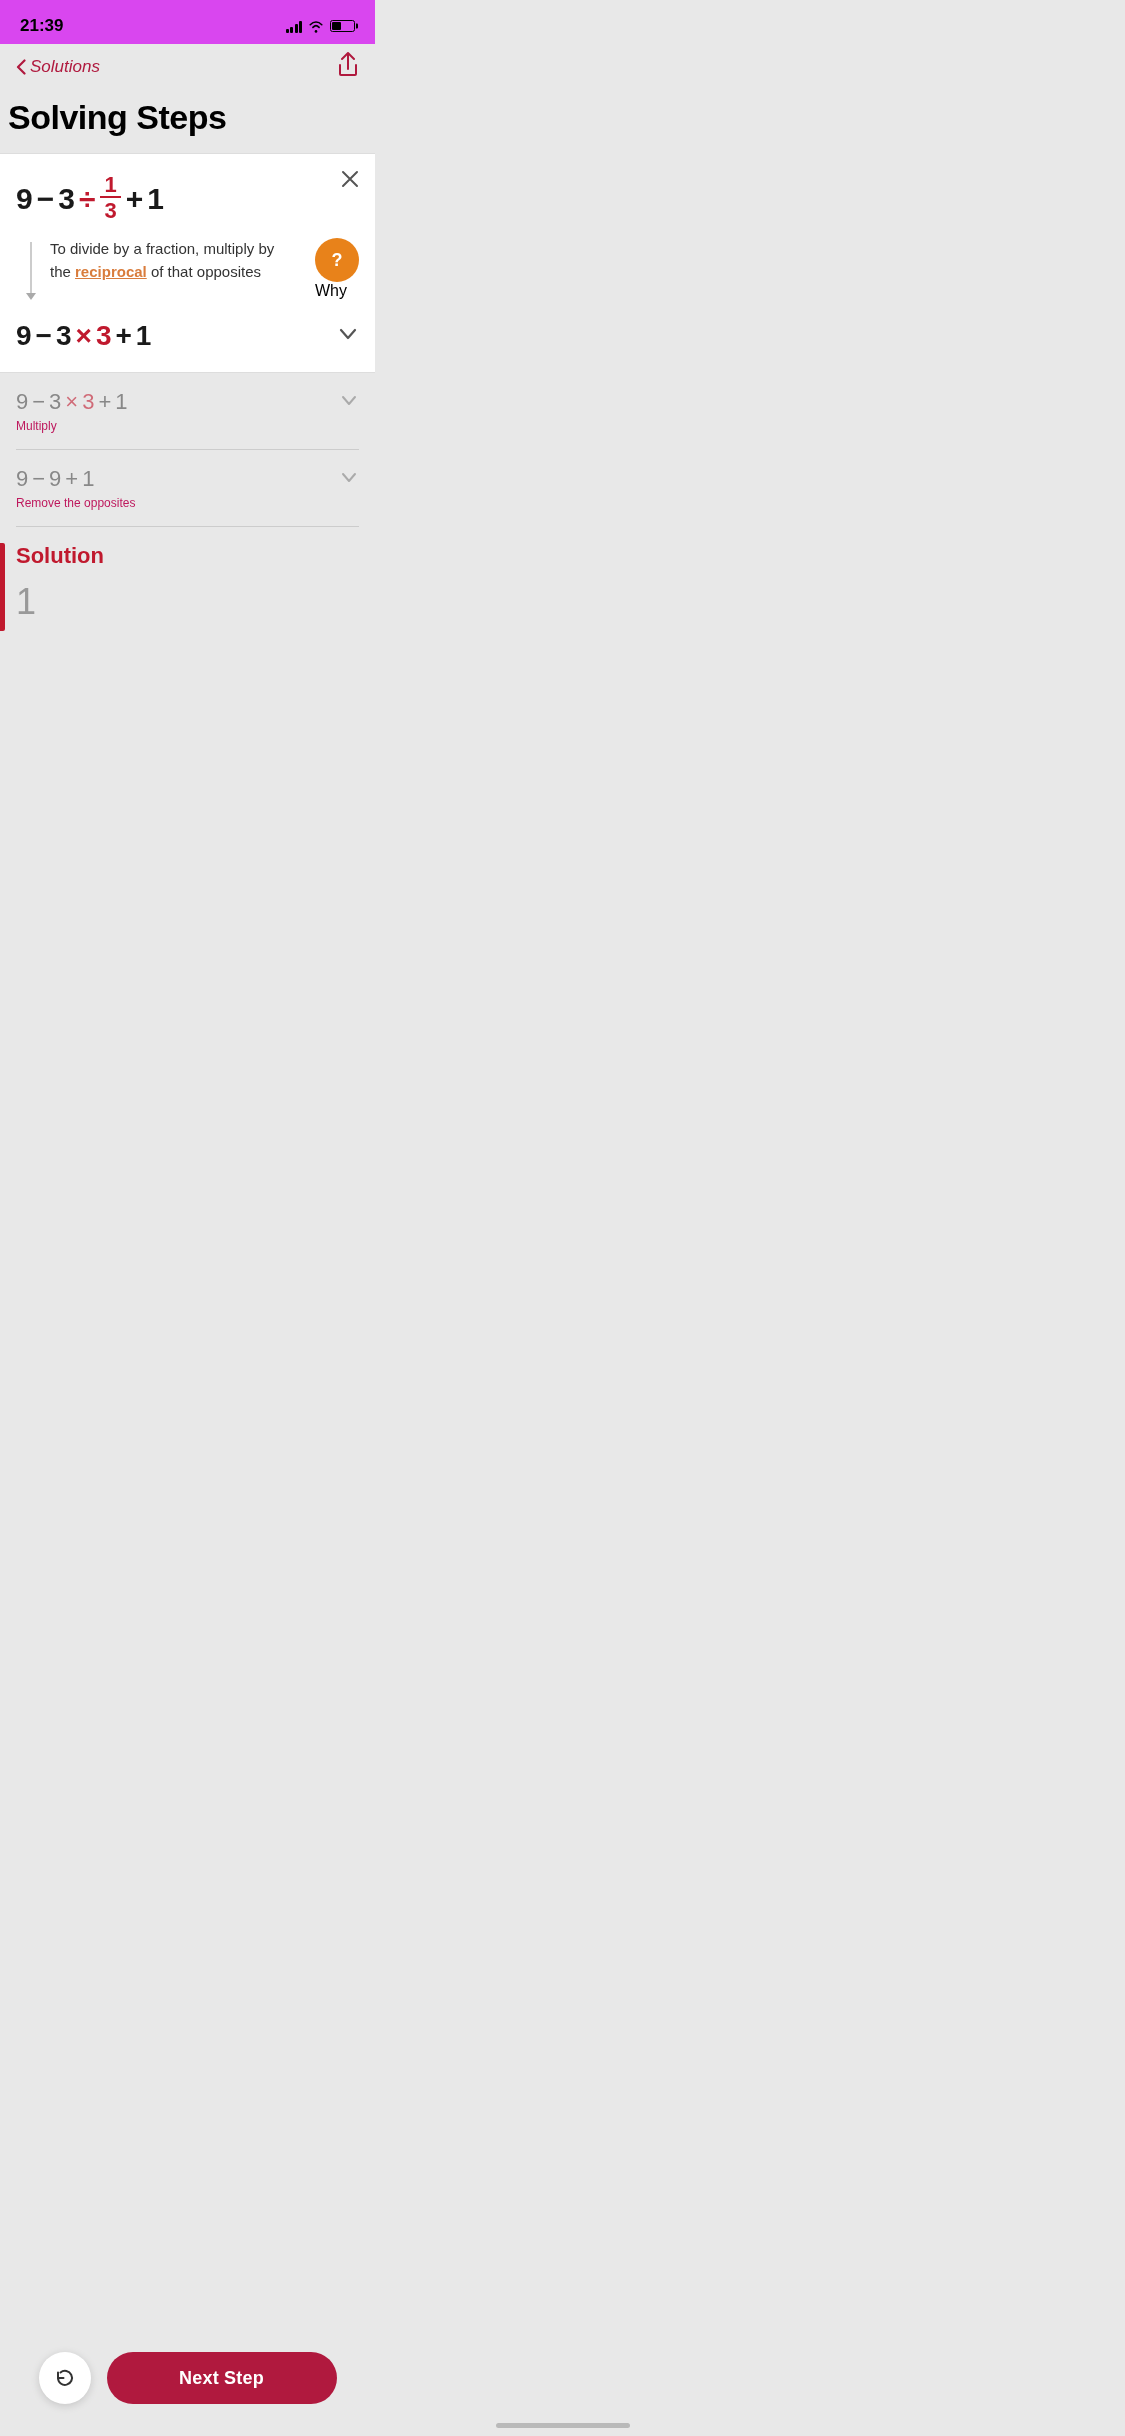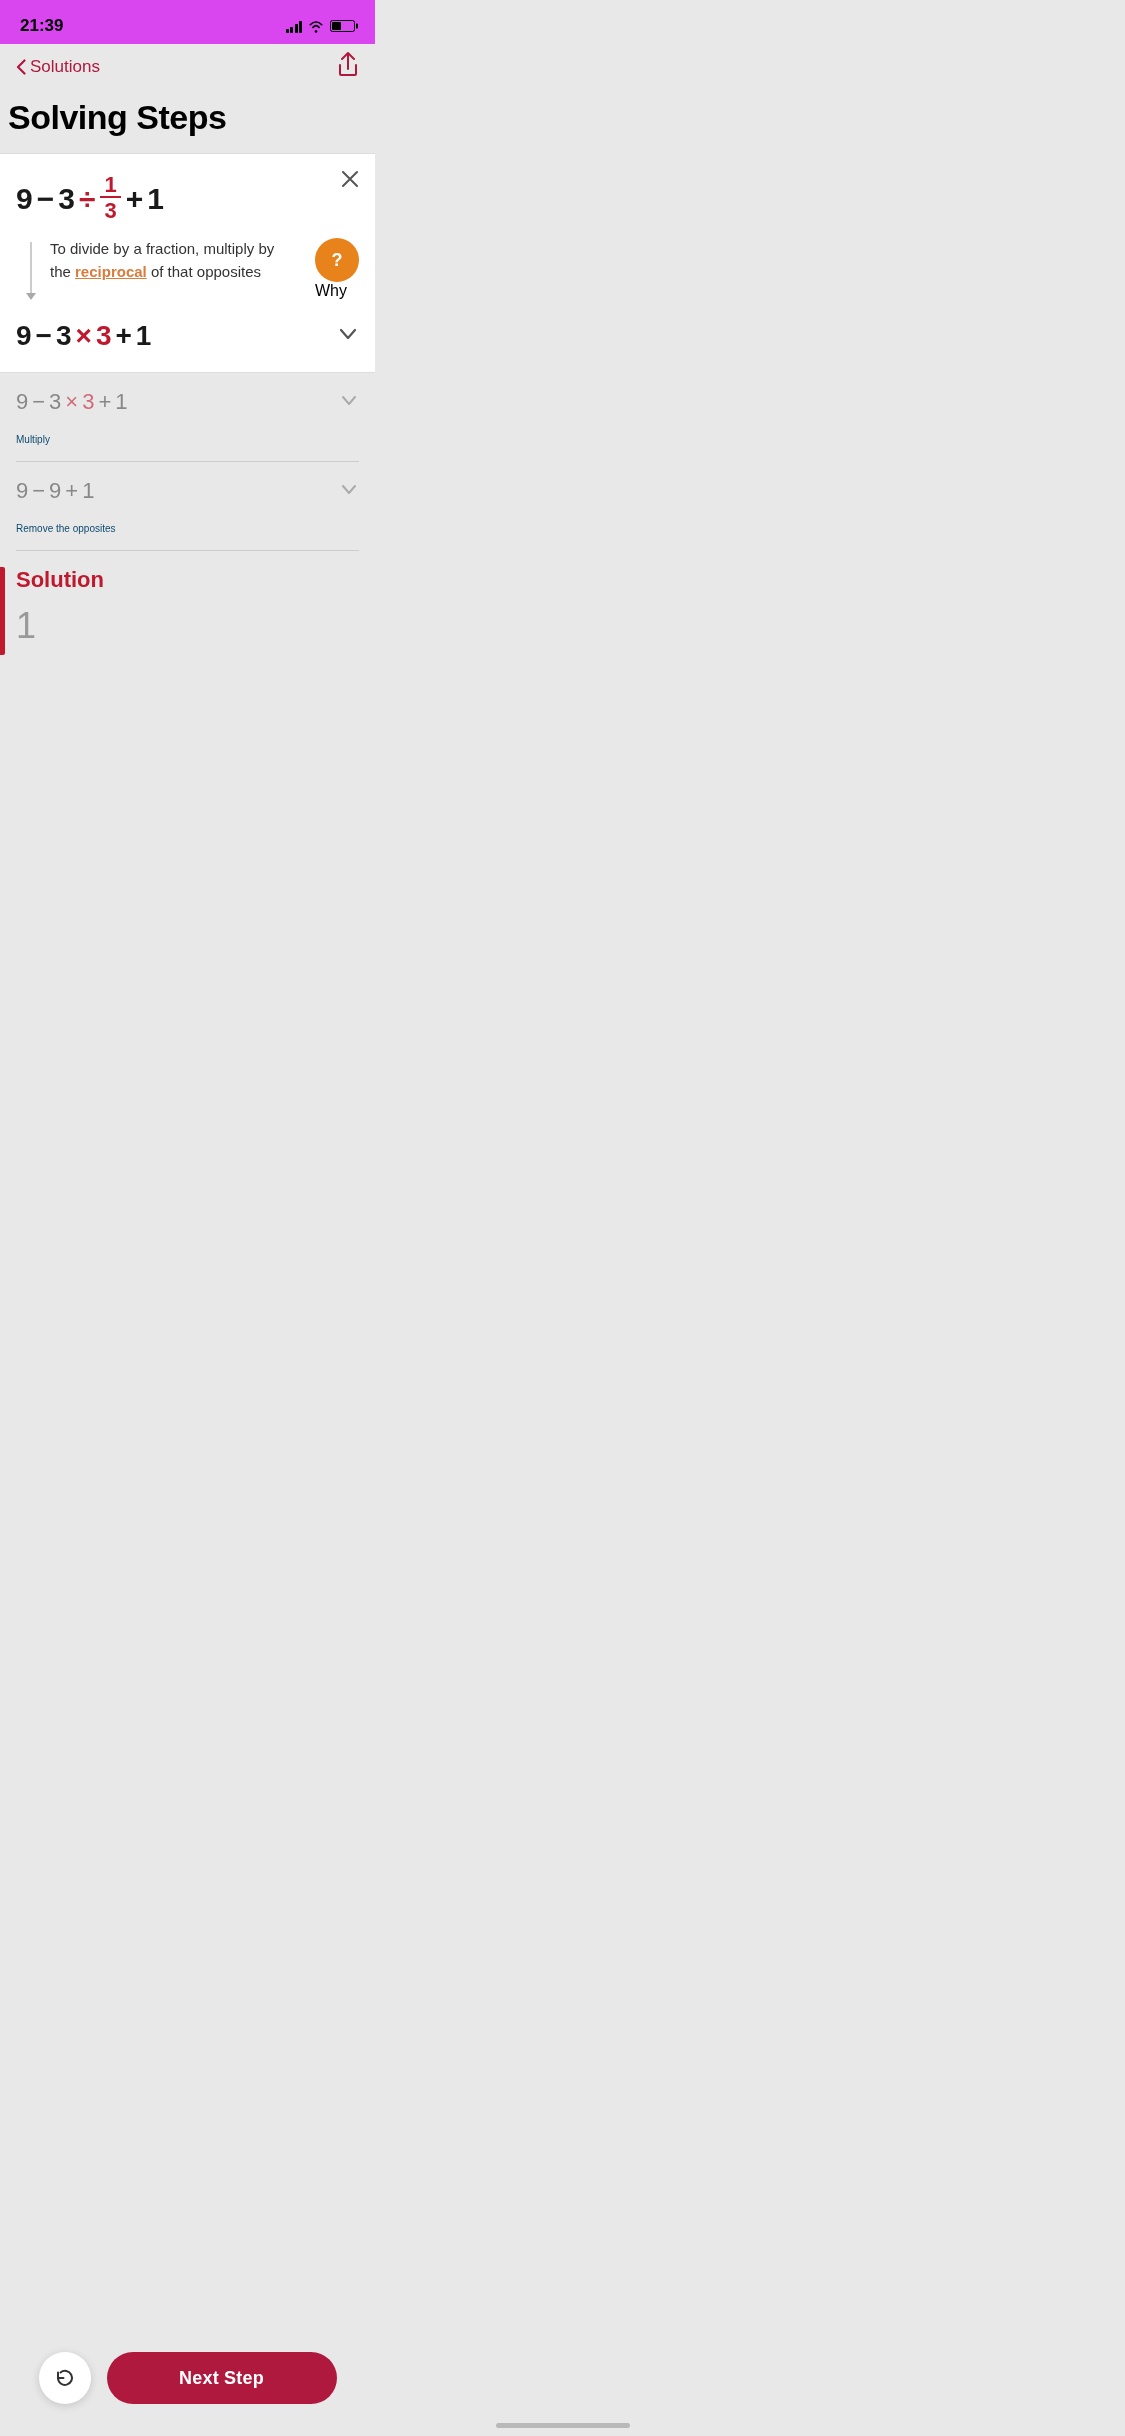--- a/index.html
+++ b/index.html
@@ -86,20 +86,21 @@
       background: #e8e8e8;
     }
     .back-btn {
       display: flex;
       align-items: center;
       gap: 4px;
       color: #b0193e;
       font-size: 17px;
       cursor: pointer;
       text-decoration: none;
+      font-style: italic;
     }
     .chevron-left {
       width: 10px;
       height: 16px;
     }
     .share-btn {
       color: #b0193e;
       cursor: pointer;
     }
     .share-icon {
@@ -284,23 +285,23 @@
     .step-expr {
       font-size: 22px;
       font-weight: 500;
       color: #888;
       display: flex;
       align-items: center;
       gap: 2px;
     }
     .step-expr .red-s { color: #c0192e; opacity: 0.6; }
     .step-label {
-      font-size: 10px;
-      color: #0c4a6e;
-      margin-top: 19px;
+      font-size: 12px;
+      color: #be185d;
+      margin-top: 4px;
     }
     .chevron-down-icon {
       color: #aaa;
       font-size: 18px;
       margin-top: 2px;
     }
 
     
     .solution-section {
       padding: 16px 16px 8px 16px;

